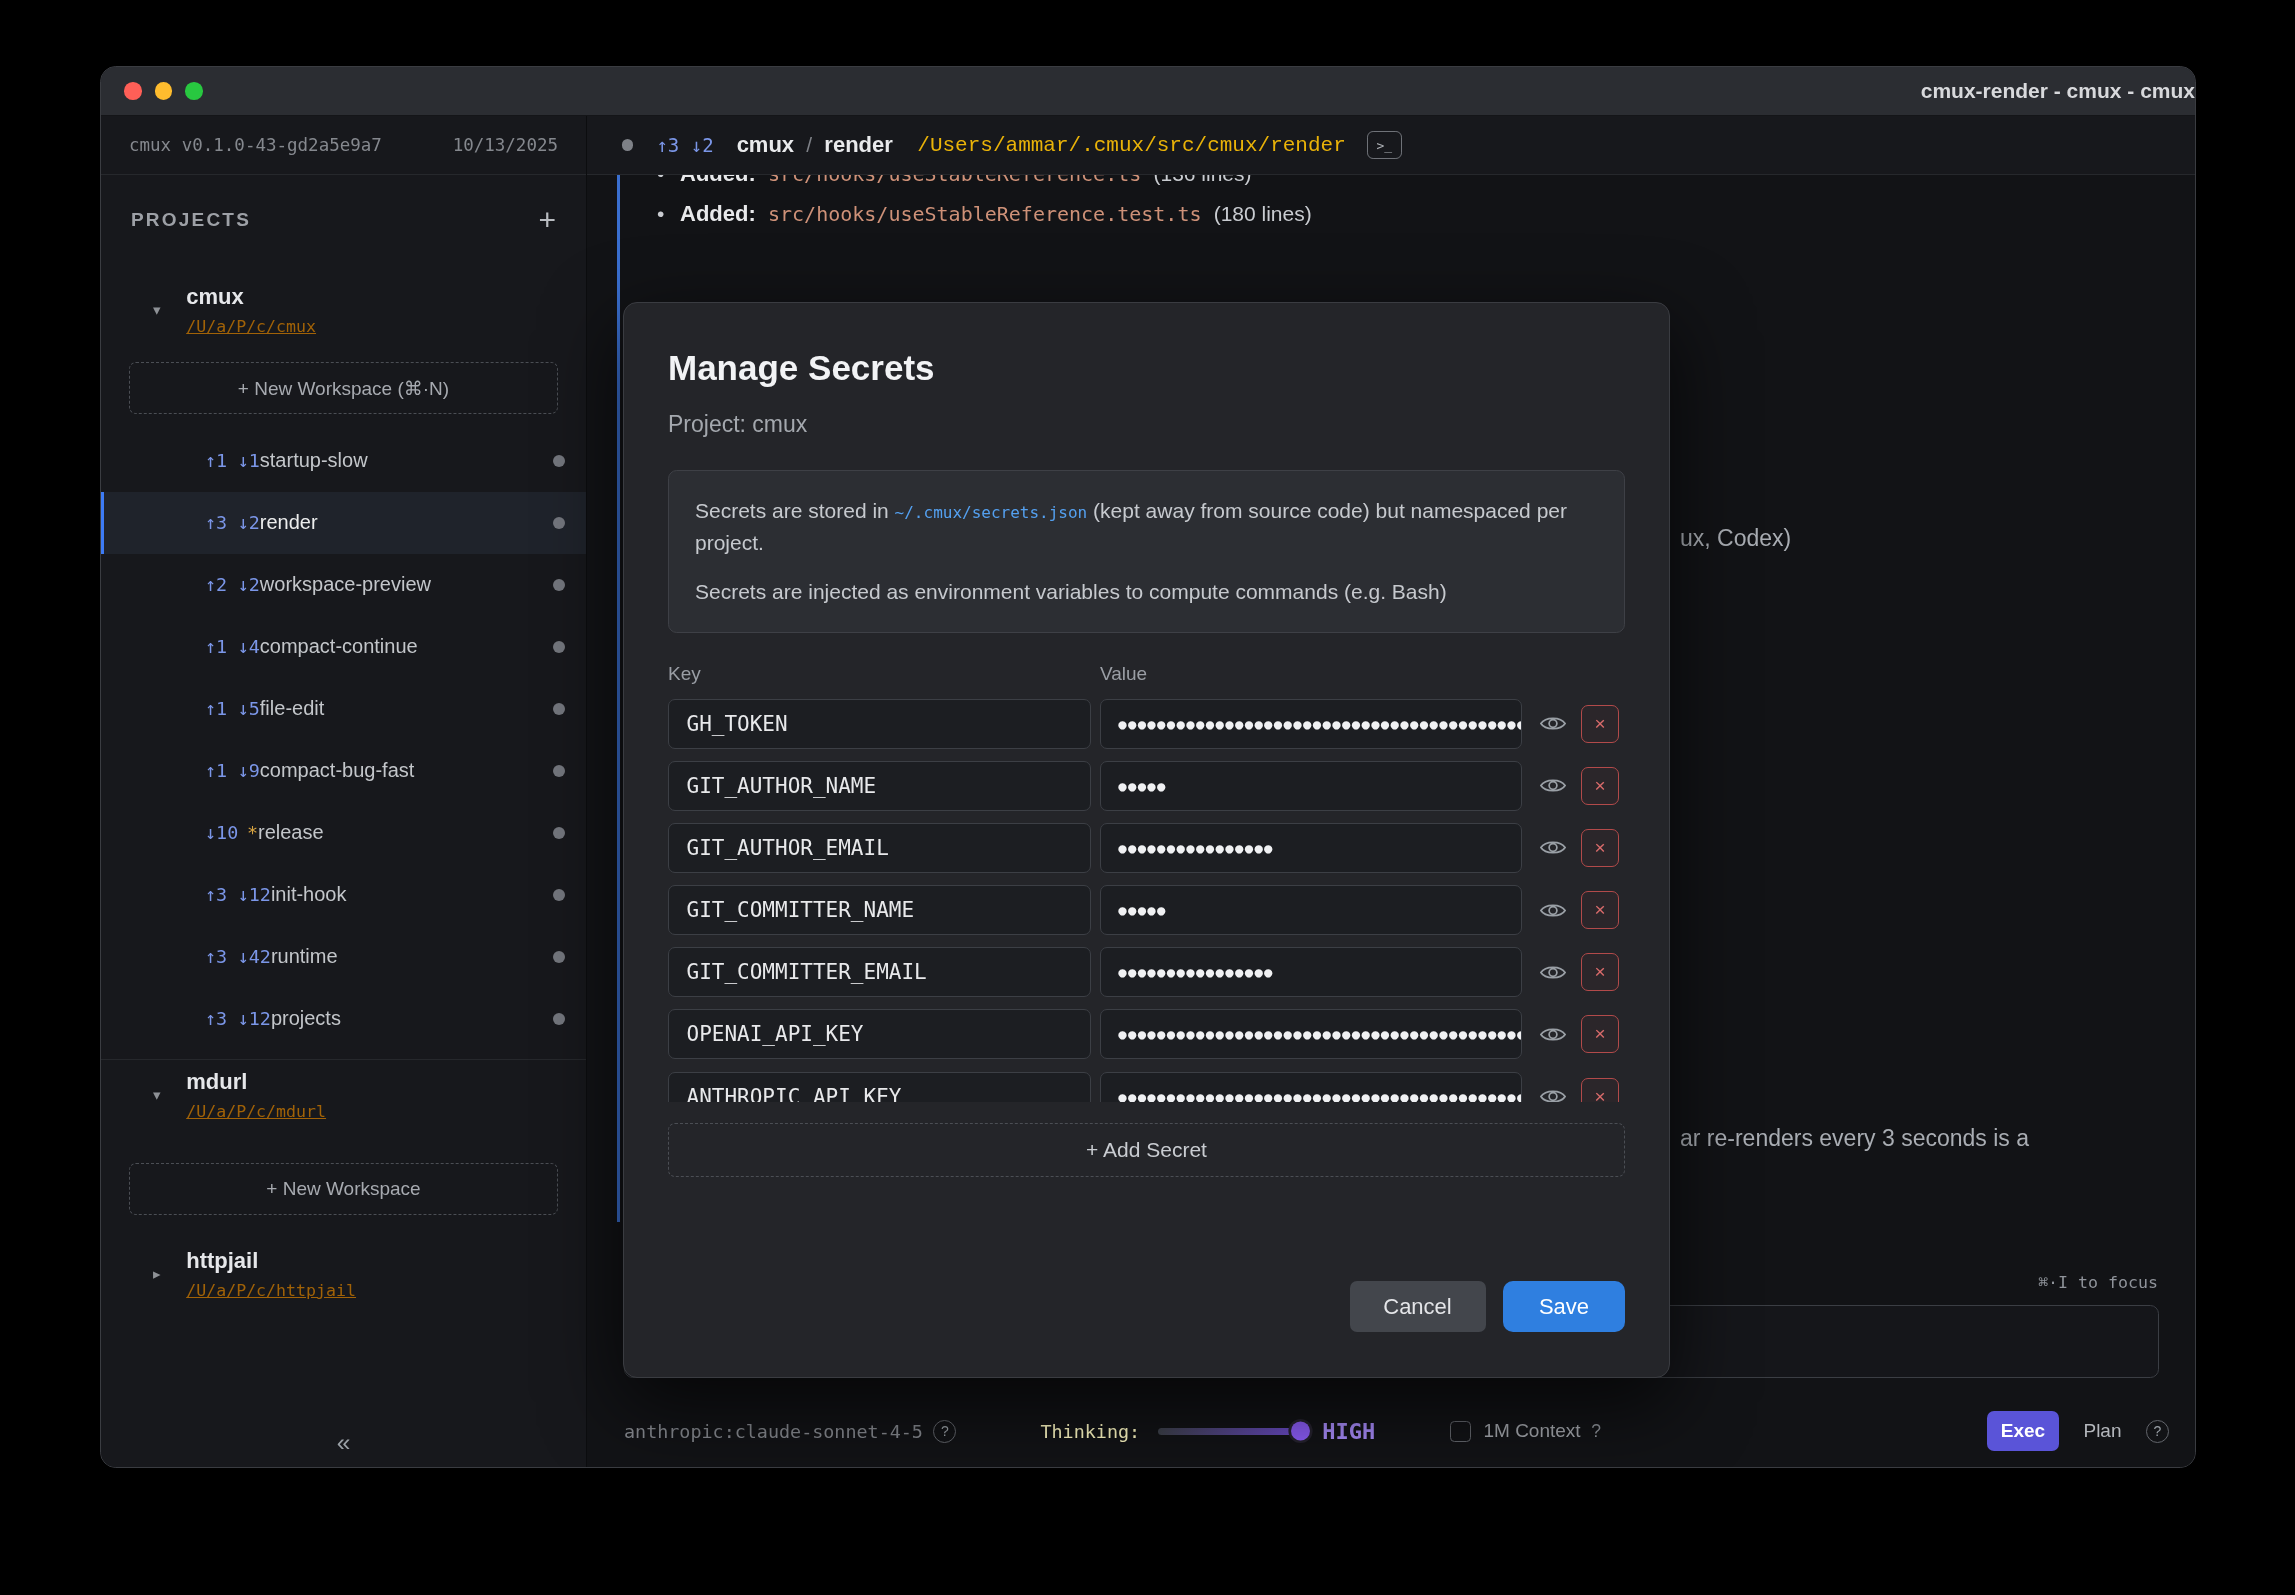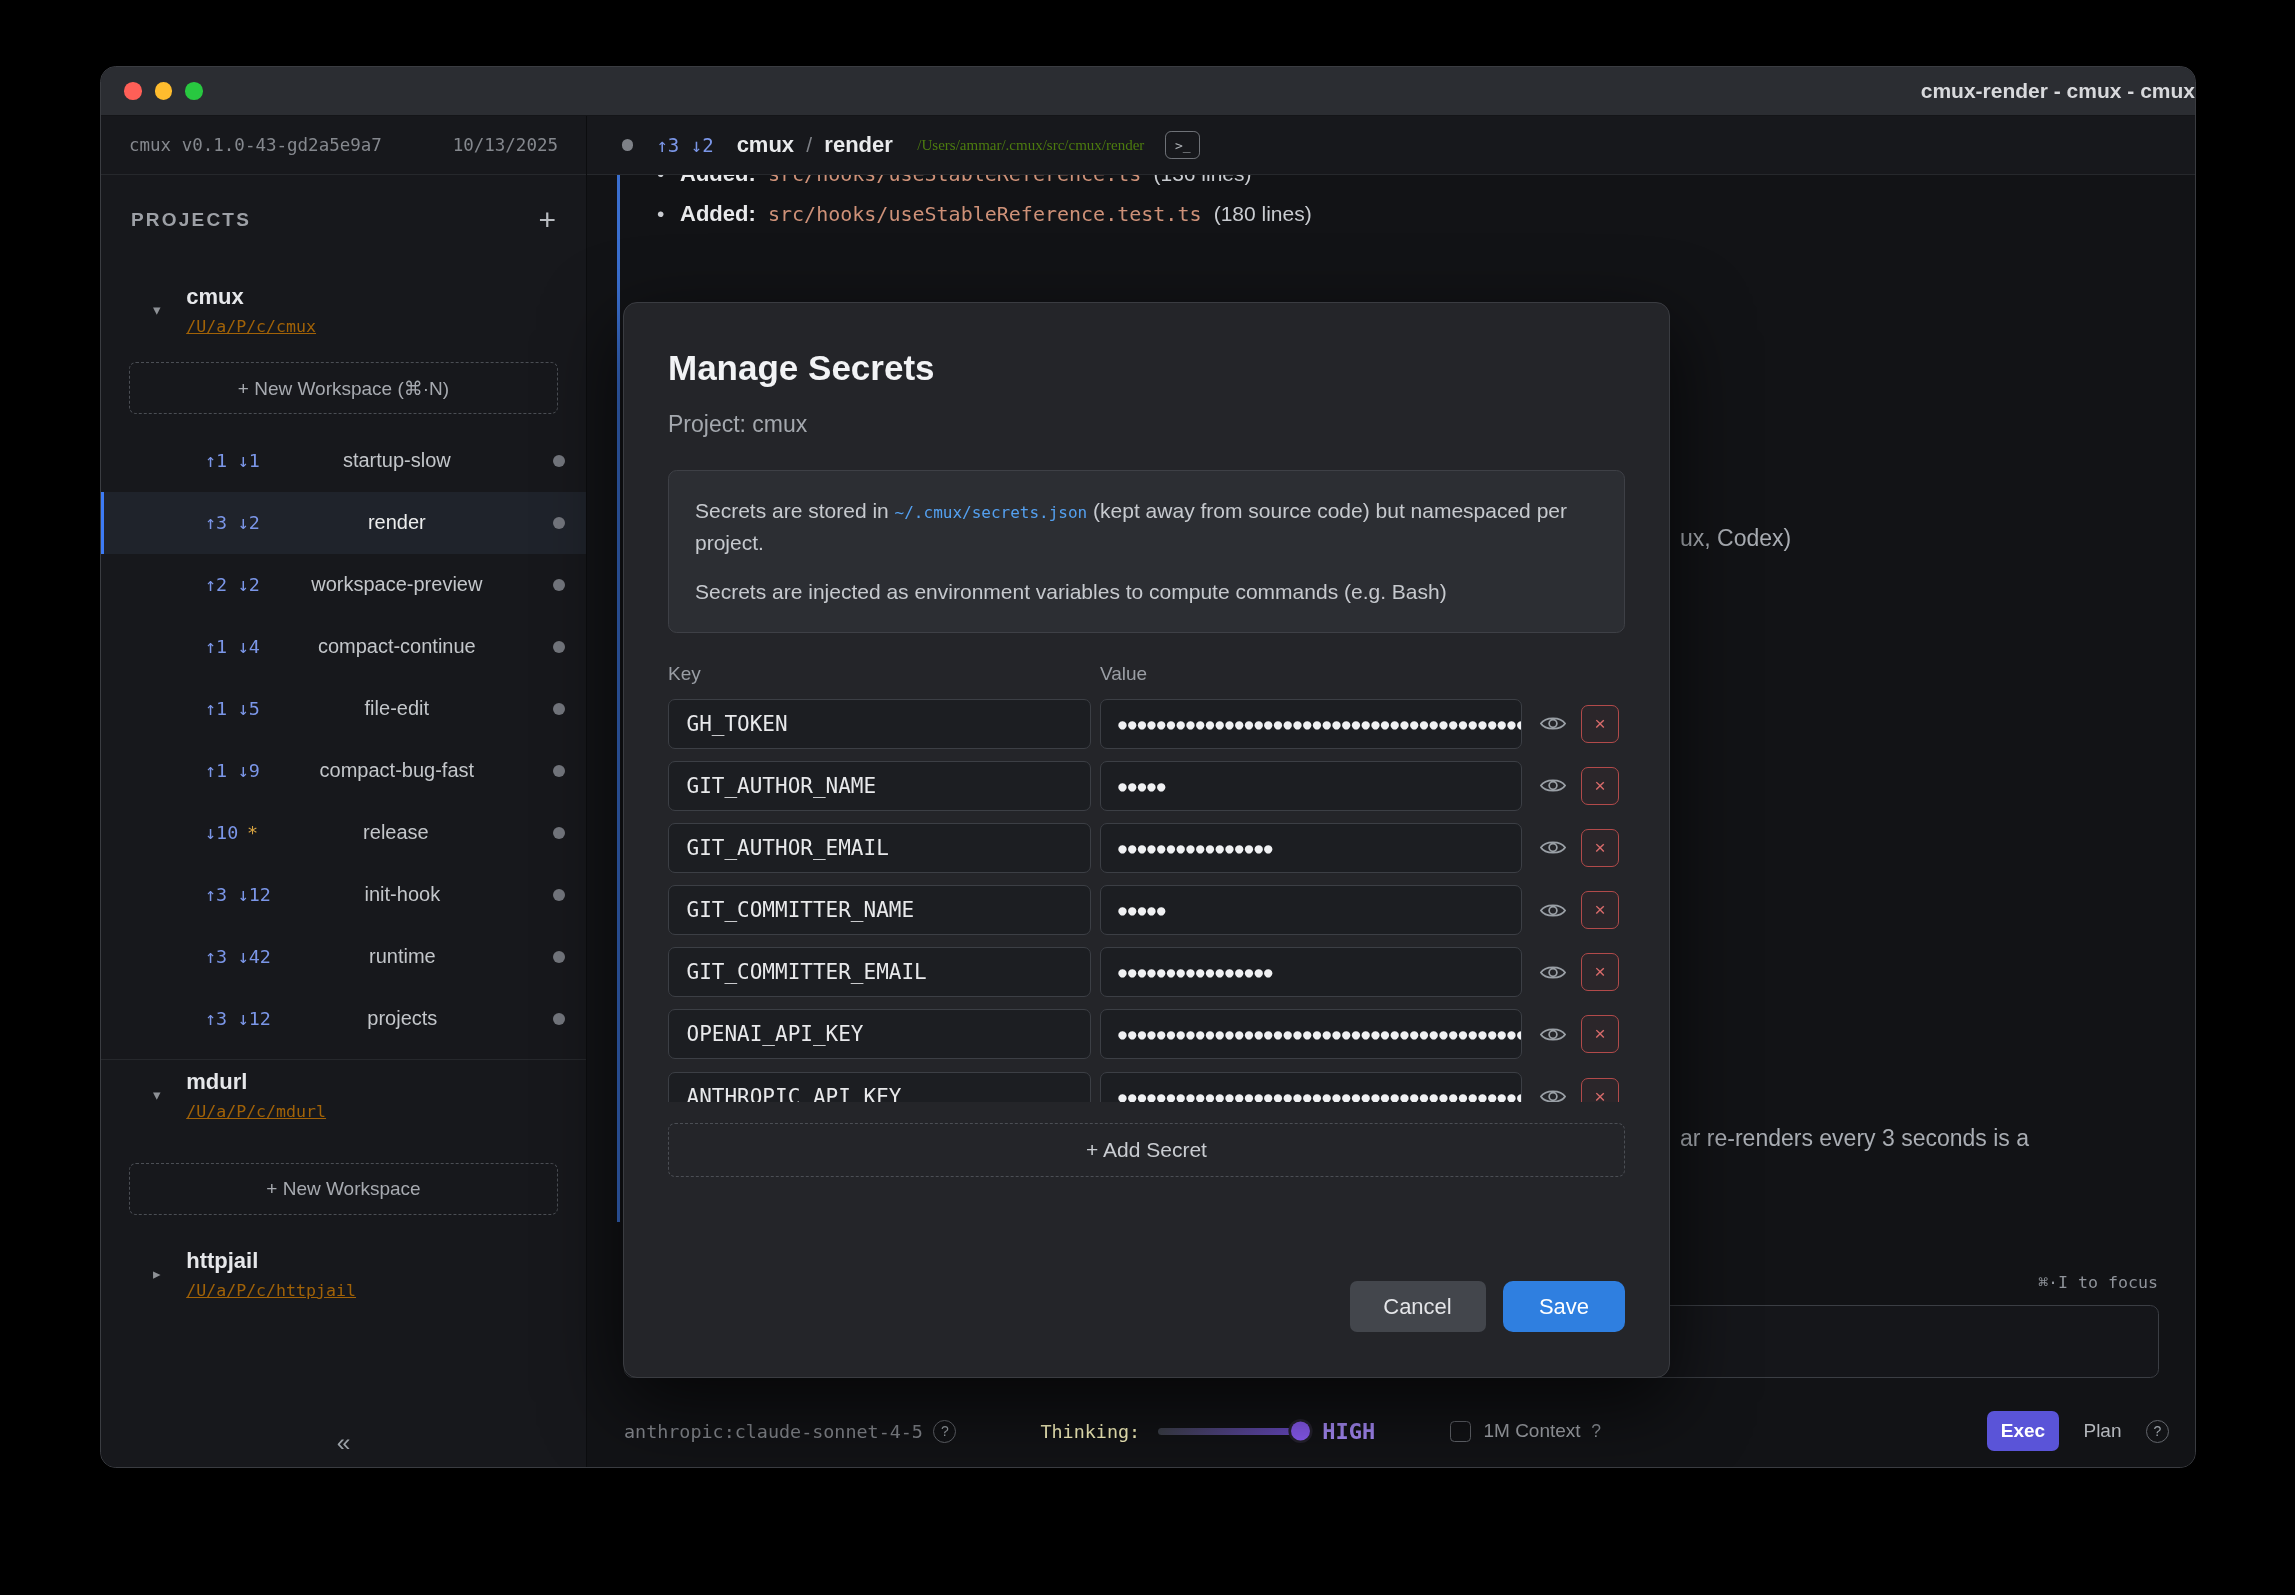--- a/index.html
+++ b/index.html
@@ -40,39 +40,39 @@
     color:#a7aab0; font-size:19px; display:flex; align-items:center; justify-content:center; cursor:pointer; }
   .nw-btn.second { margin-top:42px; }
   .ws-list { margin-top:15.7px; }
   .ws-item { height:62px; display:flex; align-items:center; padding-left:101px; padding-right:21px;
     border-left:3.5px solid transparent; cursor:pointer; }
   .ws-item.selected { background:#1f232b; border-left-color:#3d7bf5; }
   .ws-stats { font-family:"DejaVu Sans Mono",monospace; font-size:18.4px; color:#7b96e8; white-space:nowrap; }
   .ws-up { margin-right:10.5px; }
   .ws-star { margin-left:8.7px; color:#d9a441; }
   .ws-up:empty,.ws-star:empty { display:none; margin:0; }
-  .ws-name { flex:1; text-align:center; font-size:20px; color:#c3c6ca; }
+  .ws-name { flex:1; text-align:left; font-size:20px; color:#c3c6ca; }
   .ws-item.selected .ws-name { color:#eceded; }
   .ws-dot { width:12.2px; height:12.2px; border-radius:50%; background:#73767d; margin-left:19px; flex:none; }
   .sb-divider { margin-top:9.6px; border-top:0.9px solid #26282c; }
   .proj-header.mdurl { margin-top:8.7px; }
   .proj-header.httpjail { margin-top:33px; }
   .sb-collapse { position:absolute; bottom:10.5px; left:0; right:0; text-align:center;
     color:#9aa0a6; font-size:24.5px; cursor:pointer; }
 
   
   .main { flex:1; display:flex; flex-direction:column; min-width:0; background:#121316; }
   .topbar { height:59px; flex:none; display:flex; align-items:center; padding:0 28px 0 35px;
     border-bottom:0.9px solid #26282c; background:#17181c; }
   .tb-dot { width:11.4px; height:11.4px; border-radius:50%; background:#7e8187; flex:none; }
   .tb-stats { margin-left:23px; font-family:"DejaVu Sans Mono",monospace; font-size:19px; color:#7b96e8; white-space:nowrap; }
   .tb-proj { margin-left:23px; font-size:22px; font-weight:700; color:#e9eaec; }
   .tb-sep { margin:0 12.2px; font-size:21px; color:#7e8187; }
   .tb-ws { font-size:22px; font-weight:700; color:#e9eaec; }
-  .tb-path { margin-left:24.5px; font-family:Liberation Serif, serif; font-size:15px; color:#4d7c0f; }
+  .tb-path { margin-left:24.5px; font-family:Liberation Mono, monospace; font-size:21px; color:#eab308; }
   .tb-term { margin-left:21px; width:35px; height:28px; border:1.7px solid #6f7278; border-radius:6.1px;
     color:#aeb1b6; font-family:"DejaVu Sans Mono",monospace; font-size:13px;
     display:flex; align-items:center; justify-content:center; cursor:pointer; }
 
   .content { position:relative; flex:1; overflow:hidden; }
   .focus-line { position:absolute; left:30px; top:0; width:2.6px; height:1047px; background:#3a6fd0; }
   .line { position:absolute; white-space:nowrap; font-size:21px; color:#c9ccd1; }
   .line.clipped { left:70px; top:-14px; }
   .line.added   { left:70px; top:26px; }
   .line .bullet { margin-right:15.7px; }

